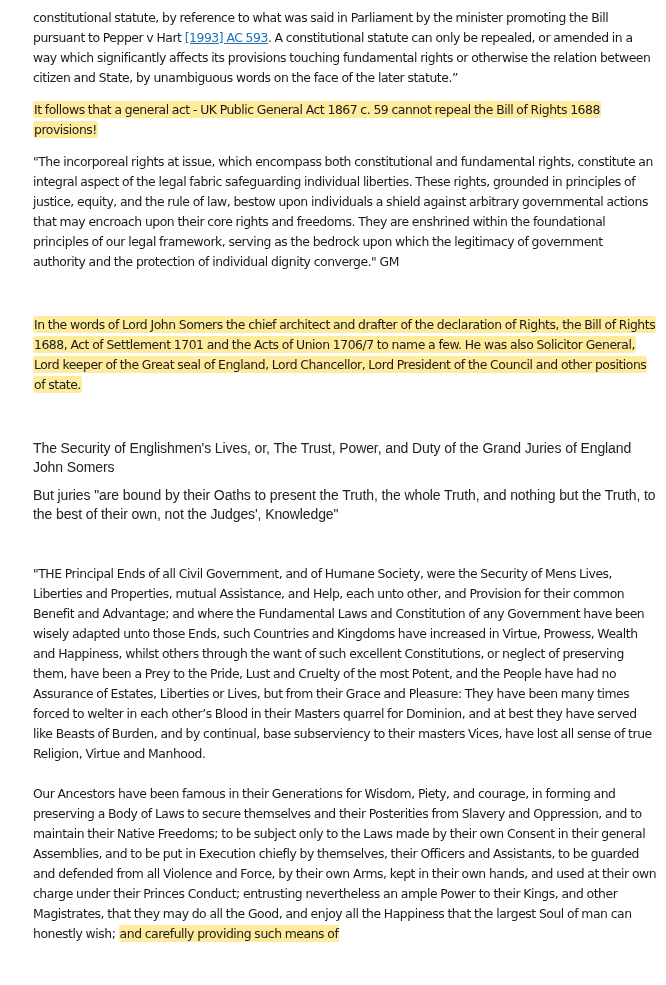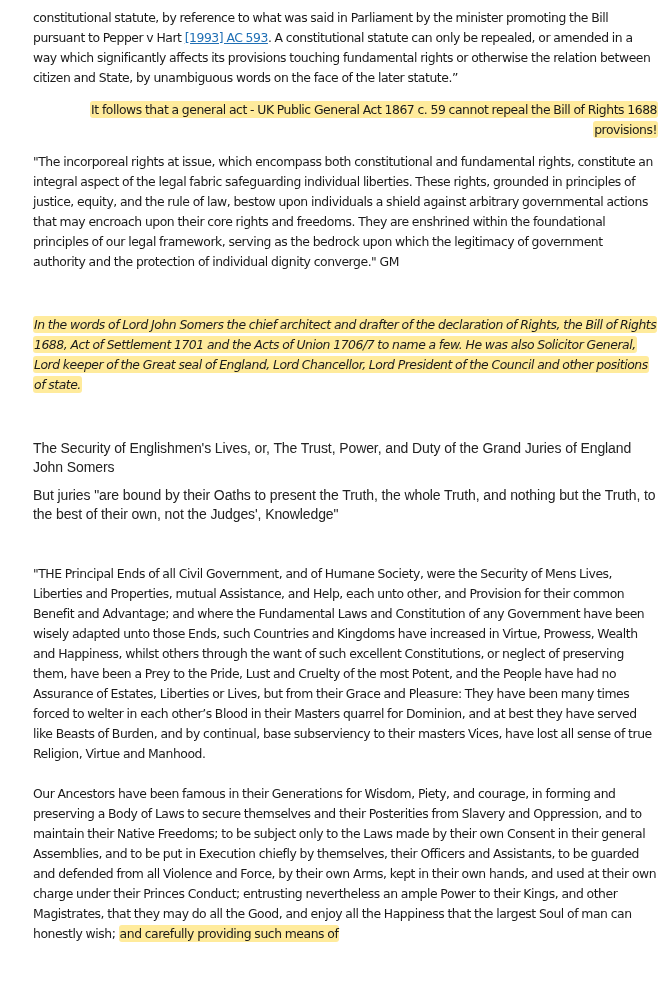--- a/index.html
+++ b/index.html
@@ -46,29 +46,29 @@
   </style>
 </head>
 <body>
 
 <div class="doc">
 
   <p class="p" style="margin-bottom:12px;">
     <span>constitutional statute, by reference to what was said in Parliament by the minister promoting the Bill pursuant to </span><span class="it">Pepper v Hart</span><span> </span><a class="link" href="#">[1993] AC 593</a><span>. A constitutional statute can only be repealed, or amended in a way which significantly affects its provisions touching fundamental rights or otherwise the relation between citizen and State, by unambiguous words on the face of the later statute.”</span>
   </p>
 
-  <p class="p" style="margin-bottom:12px;text-align:right;">
+  <p class="p" style="margin-bottom:12px;">
     <span class="hl">It follows that a general act - UK Public General Act 1867 c. 59 cannot repeal the Bill of Rights 1688 provisions!</span>
   </p>
 
   <p class="p" style="margin-bottom:43px;">
     <span>"The incorporeal rights at issue, which encompass both constitutional and fundamental rights, constitute an integral aspect of the legal fabric safeguarding individual liberties. These rights, grounded in principles of justice, equity, and the rule of law, bestow upon individuals a shield against arbitrary governmental actions that may encroach upon their core rights and freedoms. They are enshrined within the foundational principles of our legal framework, serving as the bedrock upon which the legitimacy of government authority and the protection of individual dignity converge." GM</span>
   </p>
 
-  <p class="p" style="margin-bottom:44px;font-style:italic;">
+  <p class="p" style="margin-bottom:44px;">
     <span class="hl">In the words of Lord John Somers the chief architect and drafter of the declaration of Rights, the Bill of Rights 1688, Act of Settlement 1701 and the Acts of Union 1706/7 to name a few.  He was also Solicitor General, Lord keeper of the Great seal of England, Lord Chancellor, Lord President of the Council and other positions of state.</span>
   </p>
 
   <p class="arial it" style="margin-bottom:9px;">The Security of Englishmen's Lives, or, The Trust, Power, and Duty of the Grand Juries of England John Somers</p>
 
   <p class="arial" style="margin-bottom:40px;">But juries "are bound by their Oaths to present the Truth, the whole Truth, and nothing but the Truth, to the best of their own, not the Judges', Knowledge"</p>
 
   <p class="p" style="margin-bottom:20px;">
     <span>"THE Principal Ends of all Civil Government, and of Humane Society, were the Security of Mens Lives, Liberties and Properties, mutual Assistance, and Help, each unto other, and Provision for their common Benefit and Advantage; and where the Fundamental Laws and Constitution of any Government have been wisely adapted unto those Ends, such Countries and Kingdoms have increased in Virtue, Prowess, Wealth and Happiness, whilst others through the want of such excellent Constitutions, or neglect of preserving them, have been a Prey to the Pride, Lust and Cruelty of the most Potent, and the People have had no Assurance of Estates, Liberties or Lives, but from their Grace and Pleasure: They have been many times forced to welter in each other’s Blood in their Masters quarrel for Dominion, and at best they have served like Beasts of Burden, and by continual, base subserviency to their masters Vices, have lost all sense of true Religion, Virtue and Manhood.</span>
   </p>

